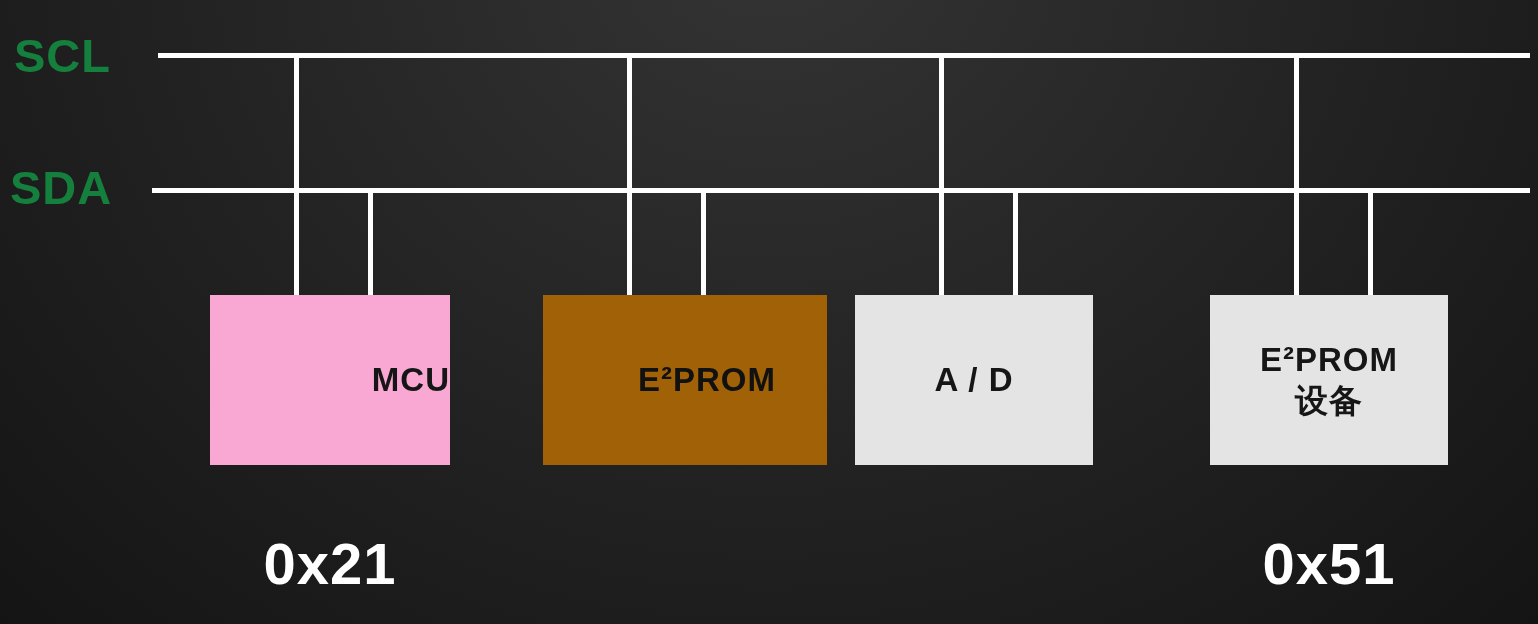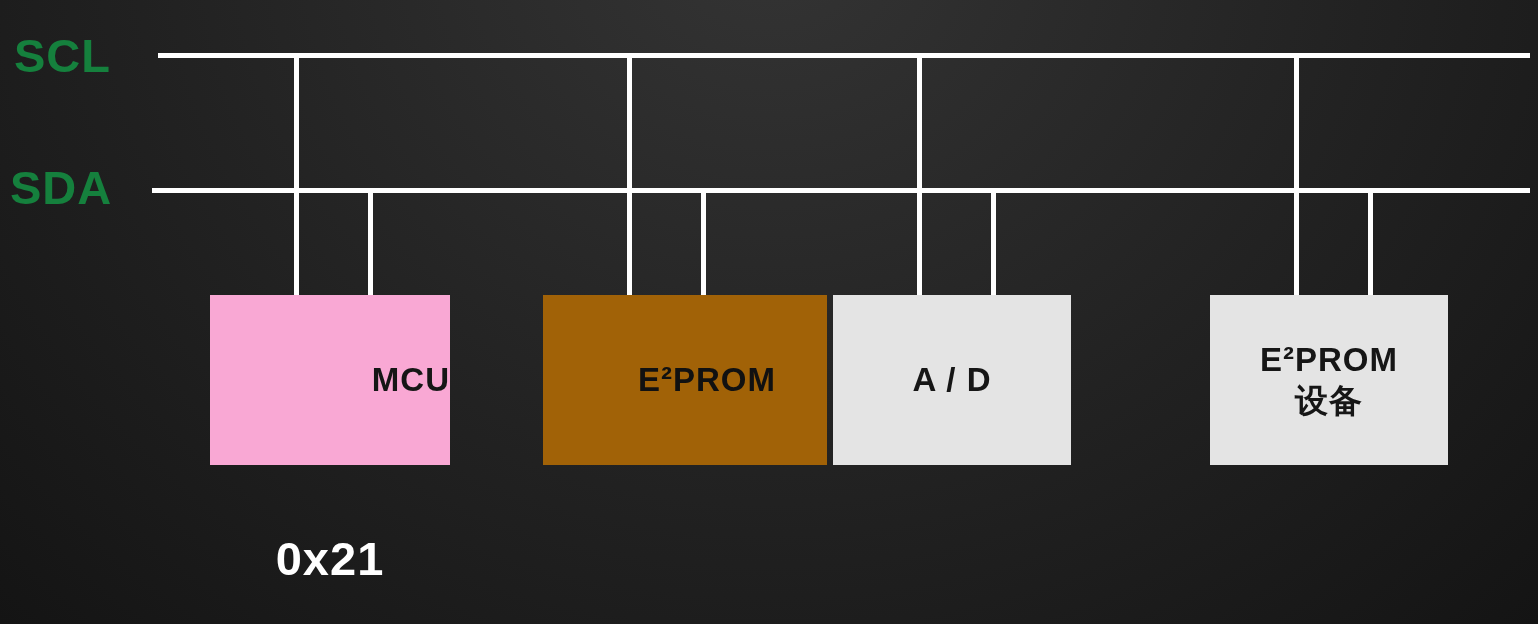--- a/index.html
+++ b/index.html
@@ -38,21 +38,21 @@
   #scl-line { left: 158px; right: 8px; top: 53px; }
   #sda-line { left: 152px; right: 8px; top: 188px; }
   
   .device {
     position: absolute;
     top: 53px;
     height: 571px;
   }
   #dev-0 { left: 210px; width: 240px; }
   #dev-1 { left: 543px; width: 240px; }
-  #dev-2 { left: 833px; width: 238px; }
+  #dev-2 { left: 855px; width: 238px; }
   #dev-3 { left: 1210px; width: 238px; }
   .conn {
     position: absolute;
     width: 5px;
     background: #ffffff;
   }
   .conn.scl { top: 0; height: 242px; left: 84px; }
   .conn.sda { top: 135px; height: 107px; left: 158px; }
   .box {
     position: absolute;
@@ -72,21 +72,21 @@
     white-space: pre-line;
     line-height: 1.25;
   }
   .address {
     position: absolute;
     top: 482px;
     left: 0;
     width: 100%;
     text-align: center;
     color: #ffffff;
-    font-size: 47px;
+    font-size: 58px;
     font-weight: 600;
     letter-spacing: 1px;
     line-height: 1;
   }
 </style>
 </head>
 <body>
 
 <div class="stage">
 
@@ -121,15 +121,16 @@
     </div>
   </div>
 
   <div class="device" id="dev-3">
     <div class="conn scl"></div>
     <div class="conn sda"></div>
     <div class="box" style="background: rgb(228, 228, 228); color: rgb(22, 22, 22);">
       <div class="box-label">E²PROM
 设备</div>
     </div>
+    <div class="address">0x51</div>
   </div>
 
 </div>
 
 </body></html>

